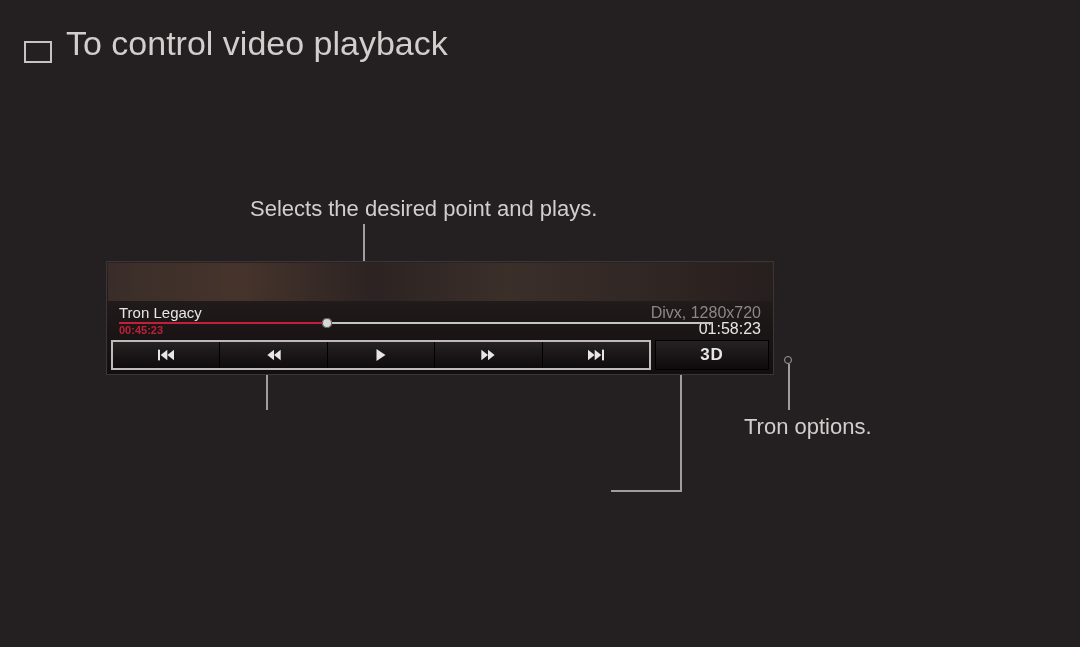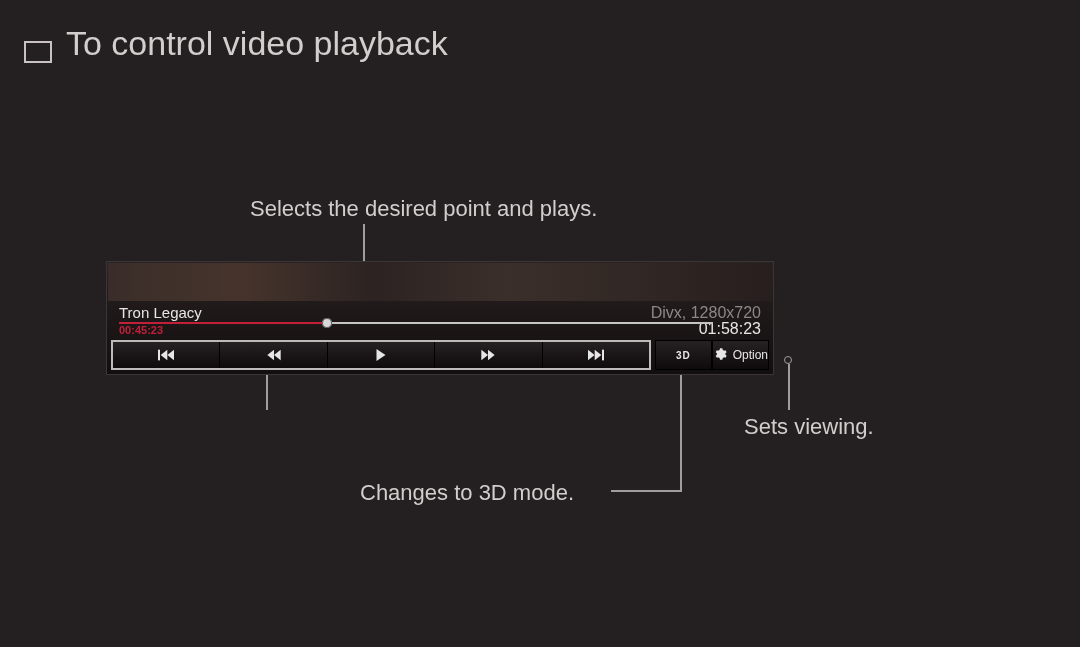--- a/index.html
+++ b/index.html
@@ -162,21 +162,21 @@
     display: flex;
     align-items: center;
     justify-content: center;
     gap: 6px;
     background: linear-gradient(#262122, #0e0b0c);
     border: 1px solid #000;
     color: #e6e6e6;
     font-size: 12px;
   }
   .label3d {
-    font-size: 10px;
+    font-size: 17px;
     letter-spacing: 1px;
     font-weight: 600;
     color: #e6e6e6;
   }
   .gear svg { width: 14px; height: 14px; }
   .ctrl-icon svg { width: 16px; height: 12px; fill: #e6e6e6; }
 
 </style>
 </head>
 <body>
@@ -189,26 +189,25 @@
   </div>
 
 
   <div class="callout" style="left:250px; top:196px;">Selects the desired point and plays.</div>
   <div class="callout-line" style="left:363px; top:224px; width:2px; height:80px;"></div>
   <div class="callout-dot" style="left:359px; top:304px;"></div>
 
   <div class="callout-line" style="left:266px; top:364px; width:2px; height:46px;"></div>
   <div class="callout-dot" style="left:262px; top:356px;"></div>
 
-  <div class="callout" style="left:360px; top:480px;">Changes to 3D mode.</div>
   <div class="callout-line" style="left:680px; top:364px; width:2px; height:128px;"></div>
   <div class="callout-line" style="left:611px; top:490px; width:69px; height:2px;"></div>
   <div class="callout-dot" style="left:676px; top:356px;"></div>
 
-  <div class="callout" style="left:744px; top:414px;">Sets viewing.</div>
+  <div class="callout" style="left:744px; top:414px;">Tron options.</div>
   <div class="callout-line" style="left:788px; top:364px; width:2px; height:46px;"></div>
   <div class="callout-dot" style="left:784px; top:356px;"></div>
 
   <div class="player">
     <div class="video-thumb"></div>
     <div class="video-title">Tron Legacy</div>
     <div class="cur-time">00:45:23</div>
     <div class="meta">Divx, 1280x720</div>
     <div class="total-time">01:58:23</div>
 
@@ -248,25 +247,17 @@
               <polygon points="0,0 10,8 0,16"></polygon>
               <polygon points="10,0 20,8 10,16"></polygon>
               <rect x="21" y="0" width="3" height="16"></rect>
             </svg>
         </div>
       </div>
       <div class="rt-group">
         <div>
           <span class="label3d">3D</span>
         </div>
-        <div>
-          <span class="gear">
-            <svg viewBox="0 0 24 24" fill="#e6e6e6">
-                <path d="M12 8a4 4 0 1 0 0 8 4 4 0 0 0 0-8zm9.4 4a7.5 7.5 0 0 0-.1-1.3l2.1-1.6-2-3.5-2.5 1a7.6 7.6 0 0 0-2.2-1.3L16 2h-4l-.7 3.3a7.6 7.6 0 0 0-2.2 1.3l-2.5-1-2 3.5 2.1 1.6A7.5 7.5 0 0 0 6.6 12c0 .4 0 .9.1 1.3l-2.1 1.6 2 3.5 2.5-1c.7.5 1.4 1 2.2 1.3L12 22h4l.7-3.3c.8-.3 1.5-.8 2.2-1.3l2.5 1 2-3.5-2.1-1.6c.1-.4.1-.9.1-1.3z"></path>
-              </svg>
-          </span>
-          <span>Option</span>
-        </div>
       </div>
     </div>
   </div>
 
 </div>
 
 </body></html>

